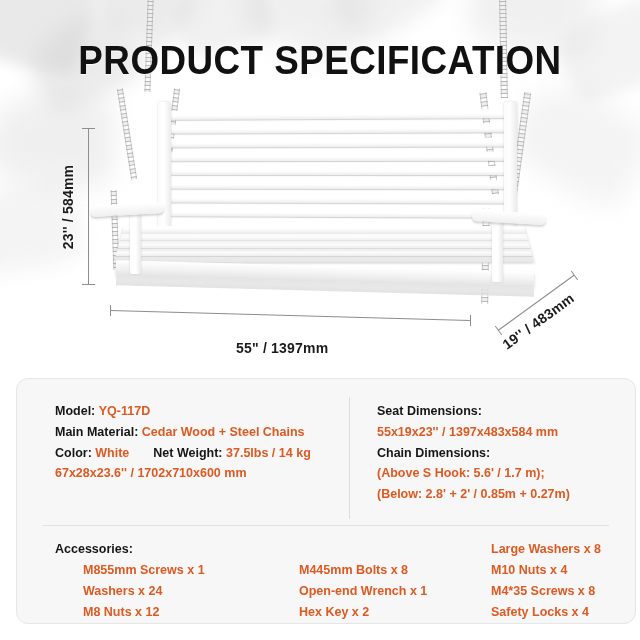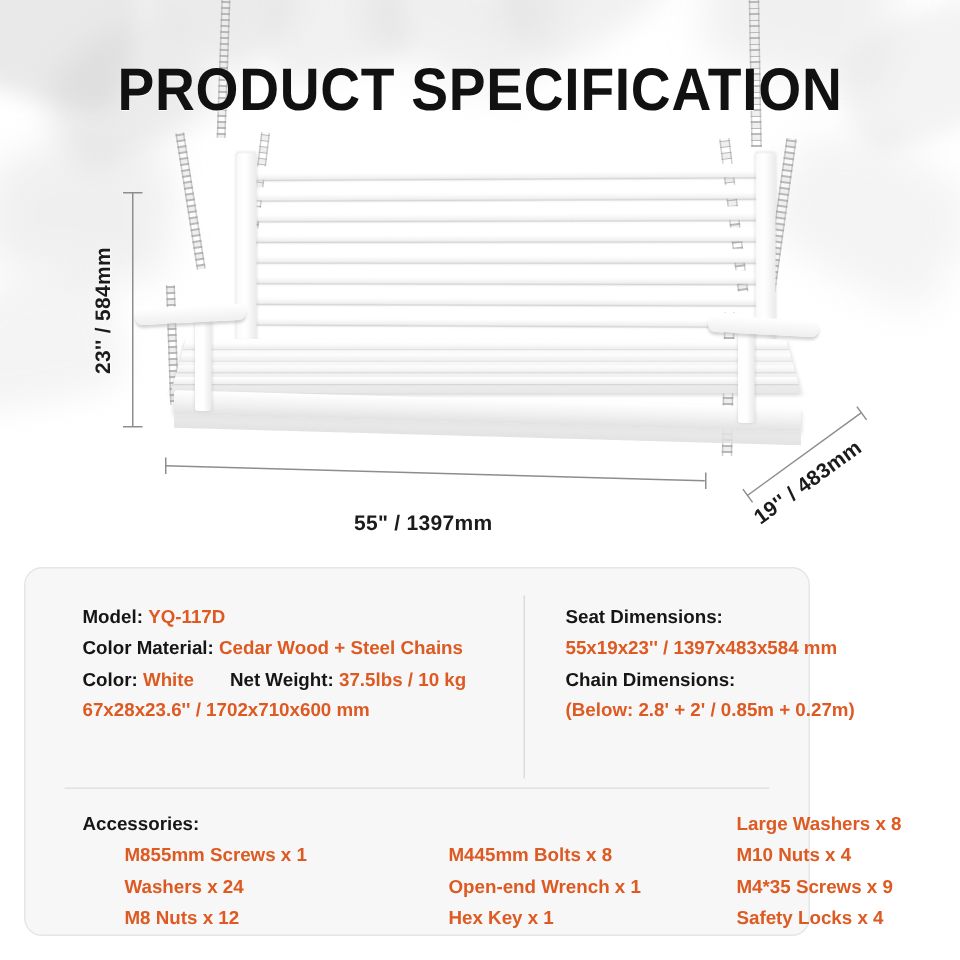--- a/index.html
+++ b/index.html
@@ -119,21 +119,21 @@
   .dim-v{transform:rotate(-90deg);transform-origin:50% 50%;}
 
   .diagline{
     position:absolute;height:1px;background:#8d8d8d;
     transform-origin:0 50%;
   }
   .diagcap{position:absolute;width:1px;height:11px;background:#8d8d8d;transform-origin:50% 50%;}
 
   
   .card{
-    position:absolute;left:16px;top:378px;width:524px;height:246px;
+    position:absolute;left:16px;top:378px;width:620px;height:246px;
     background:#f7f7f7;border:1px solid #e6e6e6;border-radius:12px;
     box-sizing:border-box;
   }
   .card .vdiv{position:absolute;left:332px;top:18px;width:1px;height:122px;background:#dcdcdc;}
   .card .hdiv{position:absolute;left:26px;right:26px;top:146px;height:1px;background:#e2e2e2;}
 
   .speccol{position:absolute;font-size:12.5px;line-height:20.8px;}
   .colL{left:38px;top:22px;width:290px;}
   .colR{left:360px;top:22px;width:240px;}
 
@@ -229,64 +229,67 @@
   <div class="card">
     <div class="vdiv"></div>
     <div class="hdiv"></div>
 
     <div class="speccol colL">
       <div class="row">
         <span class="lbl">Model:</span>
         <span class="val">YQ-117D</span>
       </div>
       <div class="row">
-        <span class="lbl">Color Material:</span>
+        <span class="lbl">Main Material:</span>
         <span class="val">Cedar Wood + Steel Chains</span>
       </div>
       <div class="row">
         <span class="lbl">Color:</span>
         <span class="val">White</span>
         <span class="gap"></span>
         <span class="lbl">Net Weight:</span>
-        <span class="val">37.5lbs / 10 kg</span>
+        <span class="val">37.5lbs / 14 kg</span>
       </div>
       <div class="row">
         <span class="val">67x28x23.6'' / 1702x710x600 mm</span>
       </div>
     </div>
 
     <div class="speccol colR">
       <div class="row">
         <span class="lbl">Seat Dimensions:</span>
       </div>
       <div class="row">
         <span class="val">55x19x23'' / 1397x483x584 mm</span>
       </div>
       <div class="row">
         <span class="lbl">Chain Dimensions:</span>
+      </div>
+      <div class="row">
+        <span class="val">(Above S Hook: 5.6' / 1.7 m);</span>
       </div>
       <div class="row">
         <span class="val">(Below: 2.8' + 2' / 0.85m + 0.27m)</span>
       </div>
     </div>
 
     <div class="acc accA">
       <div class="acchead">Accessories:</div>
       <div class="accitem">M855mm Screws x 1</div>
       <div class="accitem">Washers x 24</div>
       <div class="accitem">M8 Nuts x 12</div>
     </div>
 
     <div class="acc accB">
       <div class="acchead accspacer">&nbsp;</div>
       <div class="accitem">M445mm Bolts x 8</div>
       <div class="accitem">Open-end Wrench x 1</div>
-      <div class="accitem">Hex Key x 1</div>
+      <div class="accitem">Hex Key x 2</div>
     </div>
 
     <div class="acc accC">
       <div class="accitem">Large Washers x 8</div>
       <div class="accitem">M10 Nuts x 4</div>
-      <div class="accitem">M4*35 Screws x 9</div>
+      <div class="accitem">M4*35 Screws x 8</div>
       <div class="accitem">Safety Locks x 4</div>
     </div>
   </div>
 </div>
 
 </body></html>

